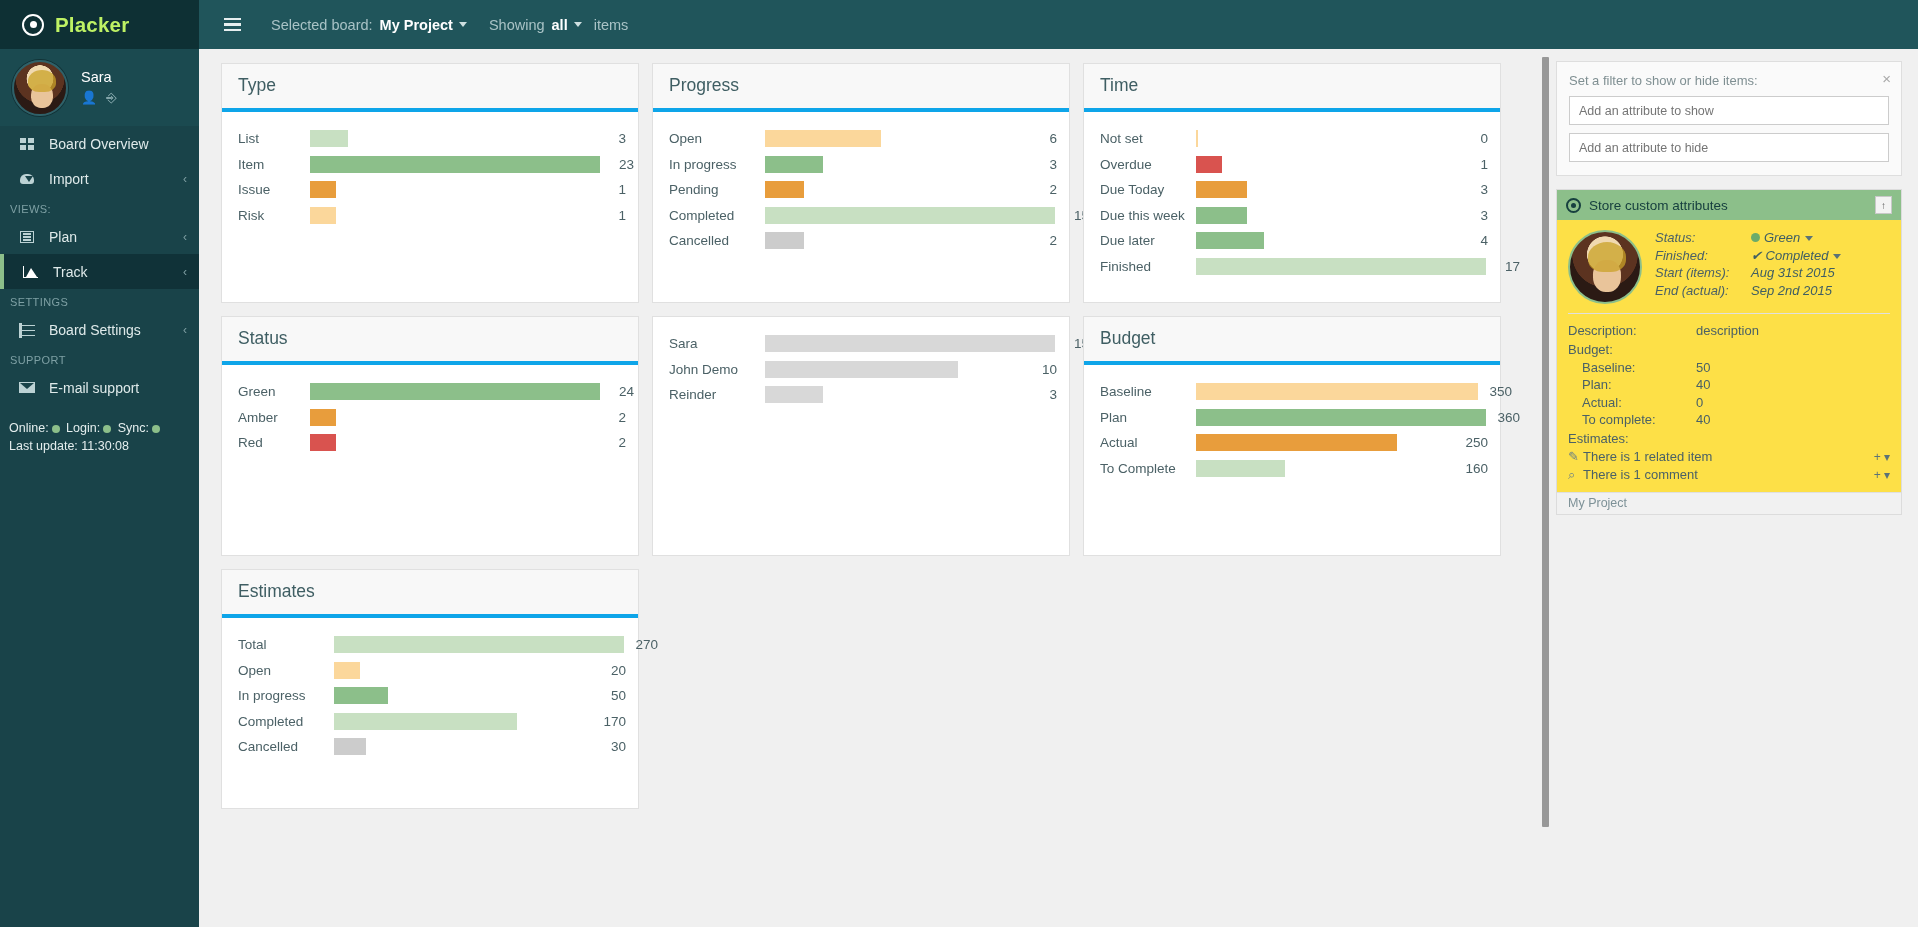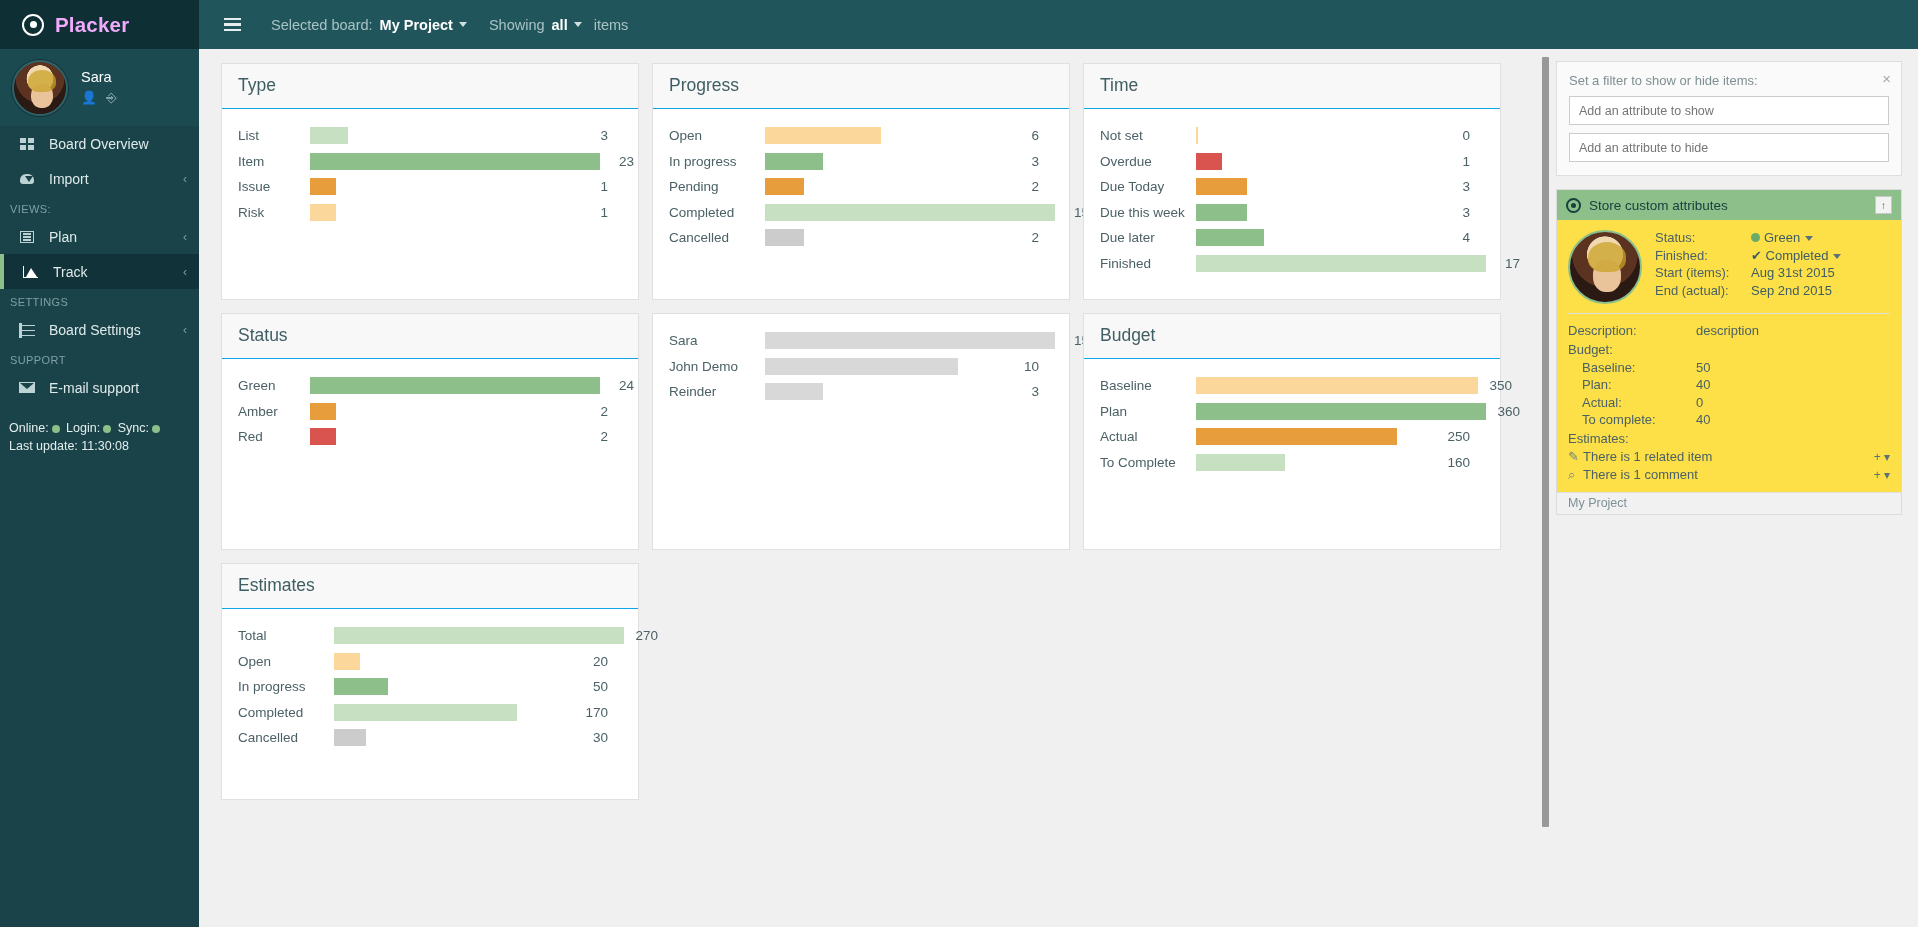--- a/index.html
+++ b/index.html
@@ -6,21 +6,21 @@
   html, body {
     width: 1918px; height: 927px;
     font-family: "Liberation Sans", sans-serif;
     background: #f0f0f0; overflow: hidden;
   }
   body { display: flex; flex-direction: column; }
 
   
   .topbar { height: 49px; display: flex; flex-shrink: 0; }
   .brand {
-    width: 199px; background: #0e3034; color: #f0abfc;
+    width: 199px; background: #0e3034; color: #bef264;
     display: flex; align-items: center; gap: 11px; padding-left: 22px;
   }
   .brand-logo {
     width: 22px; height: 22px; border-radius: 50%;
     border: 2.4px solid #fff; display: flex; align-items: center; justify-content: center;
   }
   .brand-logo i { width: 7px; height: 7px; border-radius: 50%; background: #fff; display:block; }
   .brand-name { font-size: 20.5px; font-weight: bold; letter-spacing: .2px; }
   .topnav {
     flex: 1; background: #20555b; display: flex; align-items: center;
@@ -82,23 +82,23 @@
 
   
   .main { flex: 1; display: flex; flex-direction: column; min-width: 0; background: #f0f0f0; }
   .page-head { background: #fff; padding: 24px 0 22px 22px; border-bottom: 5px solid #8cbf8a; }
   .page-title { font-size: 28px; color: #3f5e63; font-weight: normal; display: inline; }
   .page-sub { font-size: 16.5px; color: #9dbfa9; margin-left: 9px; cursor: pointer; }
 
   .content { flex: 1; display: flex; min-height: 0; overflow: hidden; }
   .charts { flex: 1; padding: 14px 0 0 22px; display: flex; flex-wrap: wrap; gap: 13px; align-content: flex-start; overflow: hidden;}
   .panel { width: 418px; background: #fff; border: 1px solid #e0e0e0; }
-  .panel-head { background: #f8f8f8; border-bottom: 1px solid #0ea5e9; padding: 11px 16px 12px 16px; }
+  .panel-head { background: #f8f8f8; border-bottom: 4px solid #0ea5e9; padding: 11px 16px 12px 16px; }
   .panel-title { font-size: 17.5px; color: #3f5e63; font-weight: normal; }
-  .panel-body { padding: 14px 30px 16px 16px; height: 190px; }
+  .panel-body { padding: 14px 12px 16px 16px; height: 190px; }
   .row { display: flex; align-items: center; height: 25.5px; font-size: 13.5px; color: #4b6166; }
   .row-label { width: 72px; flex-shrink: 0; }
   .row-track { flex: 1; height: 100%; display: flex; align-items: center; }
   .bar { height: 17px; }
   .row-val { width: 34px; text-align: right; flex-shrink: 0; font-size: 13.5px; color: #4b6166;}
   .panel.wide-labels .row-label { width: 96px; }
 
   
   .scrollgutter { width: 14px; background: #f0f0f0; display: flex; justify-content: center; padding-top: 8px;}
   .scrollbar { width: 7px; background: #989898; border-radius: 1px; height: 770px; cursor: pointer;}
@@ -124,21 +124,21 @@
   .card-head .ch-btn { background: #f3f3f3; border: 1px solid #c8c8c8; width: 17px; height: 18px; display:flex;align-items:center;justify-content:center;font-size:10px;color:#555; cursor:pointer;}
   .card-body { padding: 10px 11px 8px 11px; }
   .card-top { display: flex; gap: 13px; }
   .card-avatar {
     width: 74px; height: 74px; border-radius: 50%; flex-shrink: 0;
     background: radial-gradient(circle at 50% 32%, #f0d9b0 0 30%, #5c3320 31% 55%, #2b1a14 56% 100%);
     border: 2px solid #8cbf8a; position: relative; overflow:hidden;
   }
   .card-avatar::after{content:"";position:absolute;left:18px;top:10px;width:38px;height:30px;border-radius:50% 50% 40% 40%;background:#c9a227;opacity:.75;}
   .card-avatar::before{content:"";position:absolute;left:23px;top:28px;width:28px;height:32px;border-radius:45%;background:#e9c49a;}
-  .attrs { flex: 1; }
+  .attrs { flex: 1; font-style: italic; }
   .attr { display: flex; font-size: 13px; color: #4b6166; line-height: 16.5px; margin-bottom: 1px;}
   .attr-k { width: 96px; flex-shrink: 0; }
   .attr-v { color: #3f5e63; }
   .gdot { display:inline-block;width:9px;height:9px;border-radius:50%;background:#6aab6a;margin-right:4px;}
   .vcaret { display:inline-block;width:0;height:0;border-left:4px solid transparent;border-right:4px solid transparent;border-top:5px solid #5b7377;margin-left:5px;vertical-align:middle;}
   .card-sep { border-top: 1px solid #e0e0e0; margin: 9px 0 8px 0; }
   .krow { display: flex; font-size: 13px; color: #4b6166; line-height: 17.5px; }
   .krow .k { width: 128px; flex-shrink: 0; }
   .krow .k.ind { padding-left: 14px; }
   .krow .v { }

